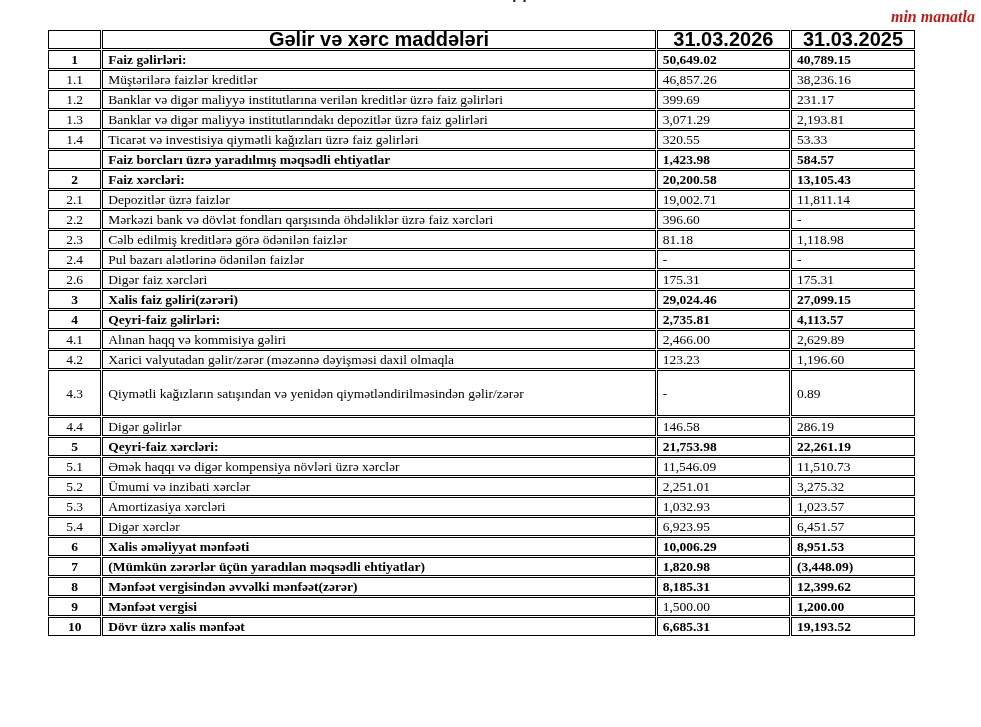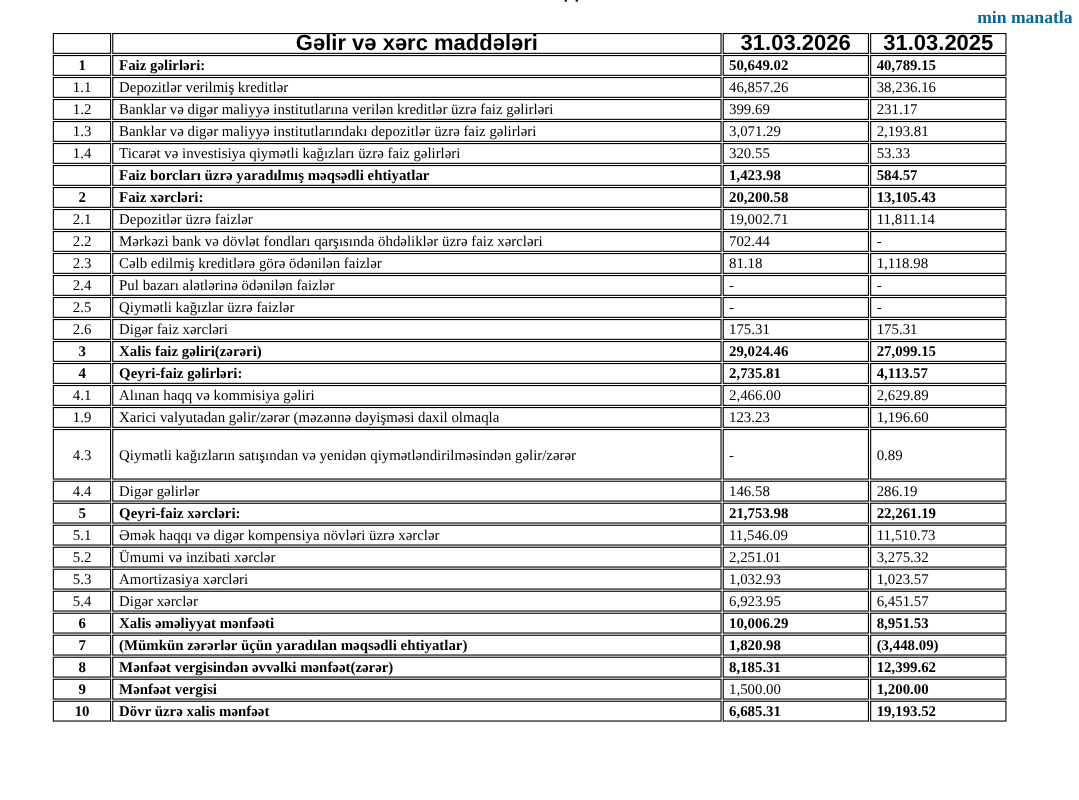--- a/index.html
+++ b/index.html
@@ -27,21 +27,22 @@
     letter-spacing: 0.3px;
     color: #1b2340;
   }
   .unit-label {
     position: absolute;
     top: 8px;
     right: 6px;
     font-family: "Liberation Serif", serif;
     font-weight: bold;
     font-size: 16px;
-    color: #0369a1;
+    color: #b91c1c;
+    font-style: italic;
   }
   table.report {
     position: absolute;
     left: 47px;
     top: 29px;
     border-collapse: separate;
     border-spacing: 1.5px;
     table-layout: fixed;
     width: 869px;
   }
@@ -97,21 +98,21 @@
   </thead>
   <tbody id="rows">
       <tr class="bold">
         <td class="num">1</td>
         <td class="label">Faiz gəlirləri:</td>
         <td class="val">50,649.02</td>
         <td class="val">40,789.15</td>
       </tr>
       <tr>
         <td class="num">1.1</td>
-        <td class="label">Depozitlər verilmiş kreditlər</td>
+        <td class="label">Müştərilərə faizlər kreditlər</td>
         <td class="val">46,857.26</td>
         <td class="val">38,236.16</td>
       </tr>
       <tr>
         <td class="num">1.2</td>
         <td class="label">Banklar və digər maliyyə institutlarına verilən kreditlər üzrə faiz gəlirləri</td>
         <td class="val">399.69</td>
         <td class="val">231.17</td>
       </tr>
       <tr>
@@ -140,42 +141,36 @@
       </tr>
       <tr>
         <td class="num">2.1</td>
         <td class="label">Depozitlər üzrə faizlər</td>
         <td class="val">19,002.71</td>
         <td class="val">11,811.14</td>
       </tr>
       <tr>
         <td class="num">2.2</td>
         <td class="label">Mərkəzi bank və dövlət fondları qarşısında öhdəliklər üzrə faiz xərcləri</td>
-        <td class="val">702.44</td>
+        <td class="val">396.60</td>
         <td class="val dash">-</td>
       </tr>
       <tr>
         <td class="num">2.3</td>
         <td class="label">Cəlb edilmiş kreditlərə görə ödənilən faizlər</td>
         <td class="val">81.18</td>
         <td class="val">1,118.98</td>
       </tr>
       <tr>
         <td class="num">2.4</td>
         <td class="label">Pul bazarı alətlərinə ödənilən faizlər</td>
         <td class="val dash">-</td>
         <td class="val dash">-</td>
       </tr>
       <tr>
-        <td class="num">2.5</td>
-        <td class="label">Qiymətli kağızlar üzrə faizlər</td>
-        <td class="val dash">-</td>
-        <td class="val dash">-</td>
-      </tr>
-      <tr>
         <td class="num">2.6</td>
         <td class="label">Digər faiz xərcləri</td>
         <td class="val">175.31</td>
         <td class="val">175.31</td>
       </tr>
       <tr class="bold">
         <td class="num">3</td>
         <td class="label">Xalis faiz gəliri(zərəri)</td>
         <td class="val">29,024.46</td>
         <td class="val">27,099.15</td>
@@ -186,21 +181,21 @@
         <td class="val">2,735.81</td>
         <td class="val">4,113.57</td>
       </tr>
       <tr>
         <td class="num">4.1</td>
         <td class="label">Alınan haqq və kommisiya gəliri</td>
         <td class="val">2,466.00</td>
         <td class="val">2,629.89</td>
       </tr>
       <tr>
-        <td class="num">1.9</td>
+        <td class="num">4.2</td>
         <td class="label">Xarici valyutadan gəlir/zərər (məzənnə dəyişməsi daxil olmaqla</td>
         <td class="val">123.23</td>
         <td class="val">1,196.60</td>
       </tr>
       <tr class="tall">
         <td class="num">4.3</td>
         <td class="label">Qiymətli kağızların satışından və yenidən qiymətləndirilməsindən gəlir/zərər</td>
         <td class="val dash">-</td>
         <td class="val">0.89</td>
       </tr>

